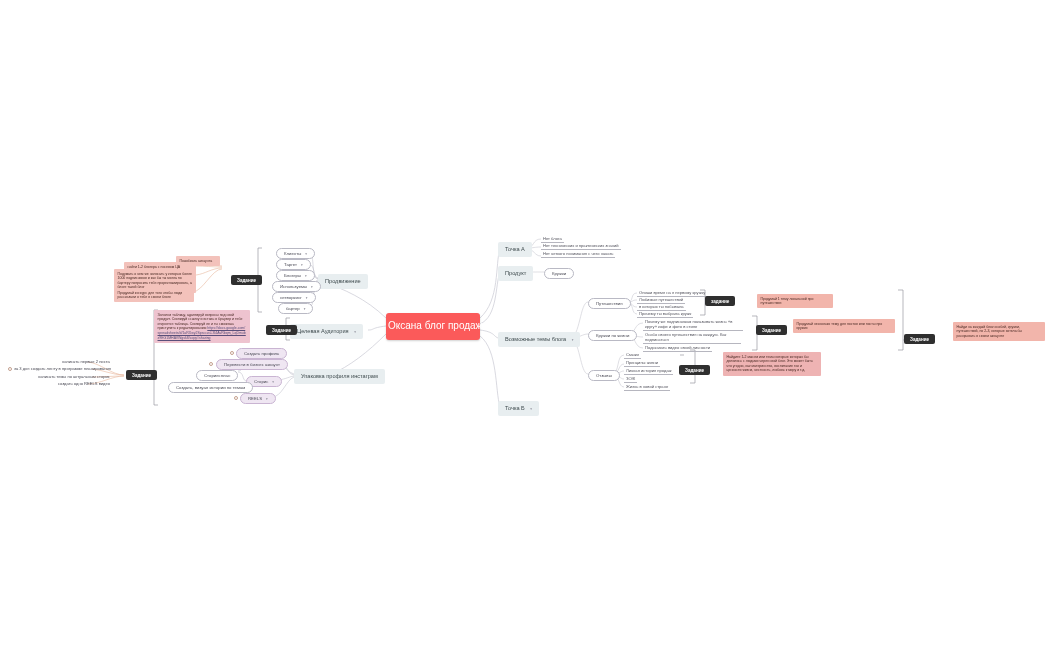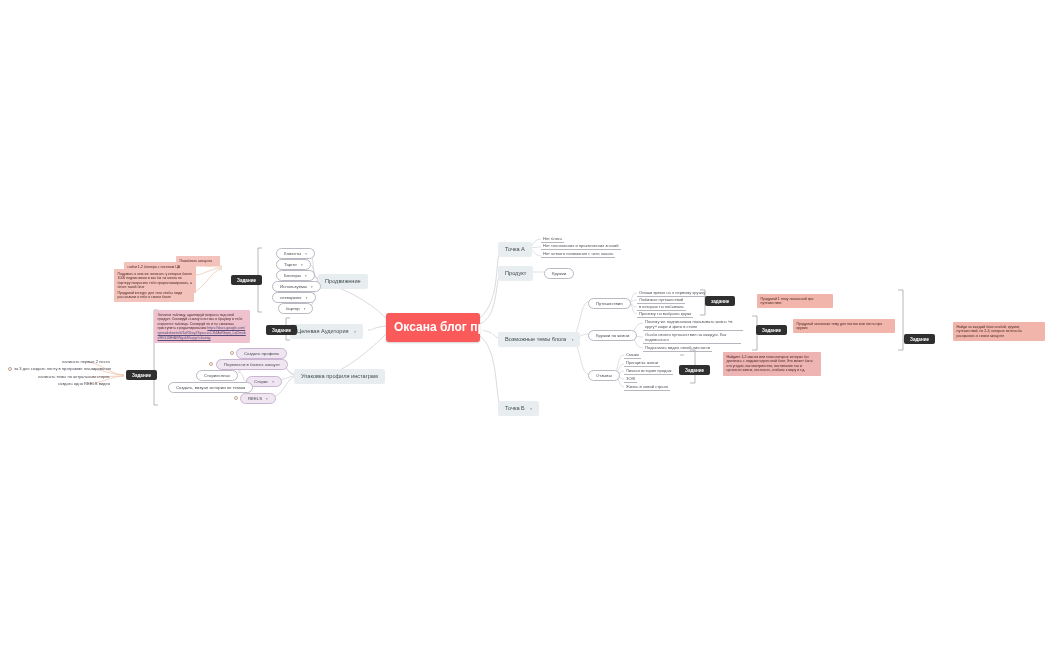--- a/index.html
+++ b/index.html
@@ -7,23 +7,23 @@
     width:1050px;height:650px;position:relative;overflow:hidden;
     font-family:"Liberation Sans","DejaVu Sans",sans-serif;
     color:#3d3d3d;
   }
   #canvas{position:absolute;left:0;top:0;width:1050px;height:650px;}
   svg.links{position:absolute;left:0;top:0;width:1050px;height:650px;pointer-events:none;}
   .node{position:absolute;box-sizing:border-box;white-space:nowrap;}
 
   
   .central{
-    background:#fb5a5a;color:#ffffff;font-weight:bold;font-size:12px;
+    background:#fb5a5a;color:#ffffff;font-weight:normal;font-size:10px;
     border-radius:3px;text-align:center;line-height:1.45;
-    padding:6px 8px;box-shadow:0 1px 2px rgba(0,0,0,.18);
+    padding:6px 2px;box-shadow:0 1px 2px rgba(0,0,0,.18);
   }
   
   .topic{
     background:#e8eef0;color:#3f4b4e;font-size:5.6px;border-radius:2px;
     padding:4px 7px;line-height:1.2;
   }
   
   .pill{
     background:#ffffff;border:0.7px solid #b9b9c4;border-radius:9px;
     font-size:4.3px;color:#4a4a55;padding:2px 7px;line-height:1.2;

